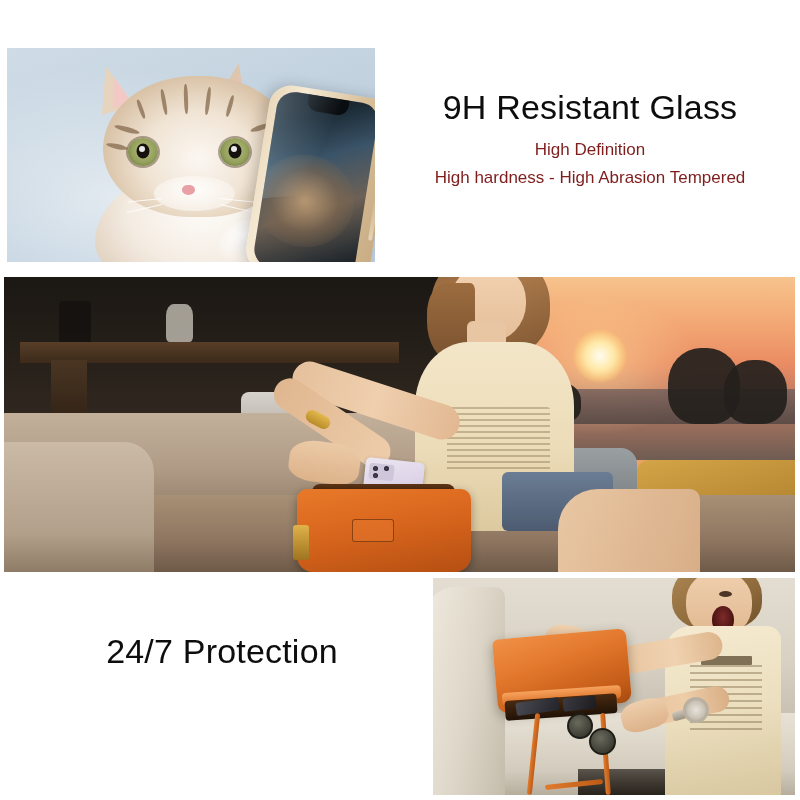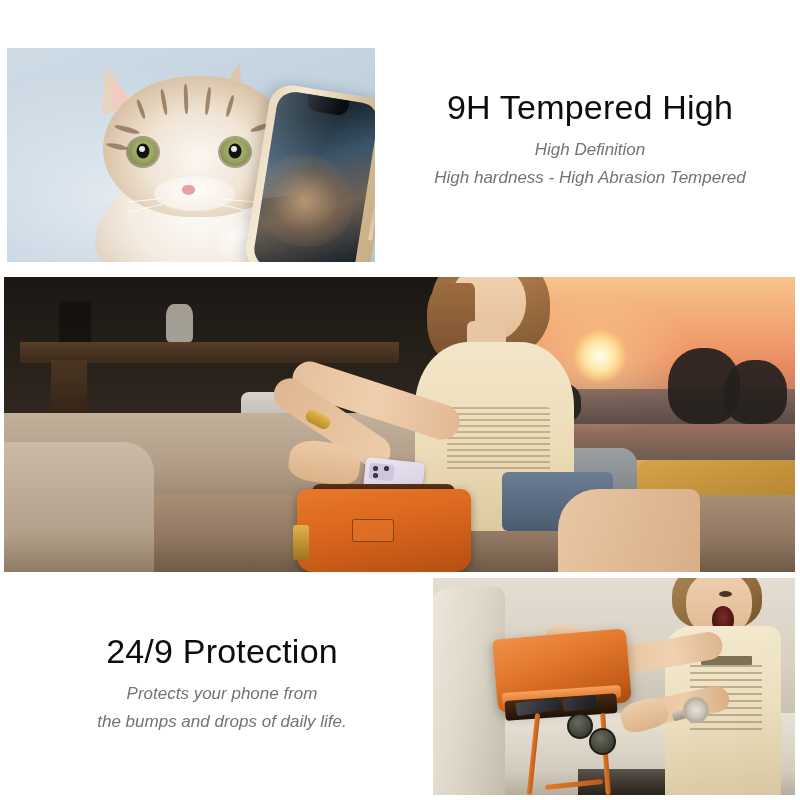--- a/index.html
+++ b/index.html
@@ -246,21 +246,21 @@
     border:2px solid #b9b1a1;}
   .bd-watch-band{position:absolute;left:66%;top:60%;width:34px;height:9px;
     background:linear-gradient(180deg,#cfc8ba,#9a9384);border-radius:3px;transform:rotate(-16deg);}
 
   
   .txt-block{position:absolute;text-align:center;}
   #text-glass{left:385px;top:88px;width:410px;}
   #text-protection{left:12px;top:632px;width:420px;}
   .headline{font-size:34px;font-weight:400;color:#0d0d0d;line-height:1.12;
     letter-spacing:.2px;white-space:nowrap;}
-  .subline{font-size:17px;font-weight:400;color:#737373;line-height:1.62;white-space:nowrap;font-style:italic;}
+  .subline{font-size:17px;font-weight:400;color:#7f1d1d;line-height:1.62;white-space:nowrap;}
   .sub-wrap{margin-top:10px;}
 </style>
 </head>
 <body>
 
 <div class="banner">
 
   <div class="photo" id="panel-cat">
     <div class="cat-bg-soft"></div>
 
@@ -303,21 +303,21 @@
       <div class="phone-screen">
         <div class="notch"></div>
         <div class="screen-cat-refl"></div>
         <div class="screen-sheen"></div>
       </div>
       <div class="side-btn"></div>
     </div>
   </div>
 
   <div class="txt-block" id="text-glass">
-    <div class="headline">9H Tempered High</div>
+    <div class="headline">9H Resistant Glass</div>
     <div class="sub-wrap">
       <div class="subline">High Definition</div>
       <div class="subline">High hardness - High Abrasion Tempered</div>
     </div>
   </div>
 
   <div class="photo" id="panel-livingroom">
     <div class="lr-dark-wall"></div>
     <div class="lr-shelf"></div>
     <div class="lr-shelf-leg"></div>
@@ -358,25 +358,21 @@
     <div class="cam-dot cd2"></div>
     <div class="cam-dot cd3"></div>
 
     <div class="bag-mouth"></div>
     <div class="bag"></div>
     <div class="bag-tag"></div>
     <div class="bag-zip"></div>
   </div>
 
   <div class="txt-block" id="text-protection">
-    <div class="headline">24/9 Protection</div>
-    <div class="sub-wrap">
-      <div class="subline">Protects your phone from</div>
-      <div class="subline">the bumps and drops of daily life.</div>
-    </div>
+    <div class="headline">24/7 Protection</div>
   </div>
 
   <div class="photo" id="panel-bagdrop">
     <div class="bd-sofa-back"></div>
     <div class="bd-sofa-seat"></div>
     <div class="bd-sofa-arm"></div>
     <div class="bd-shadow"></div>
 
     <div class="bd-w-hair"></div>
     <div class="bd-w-head"></div>

